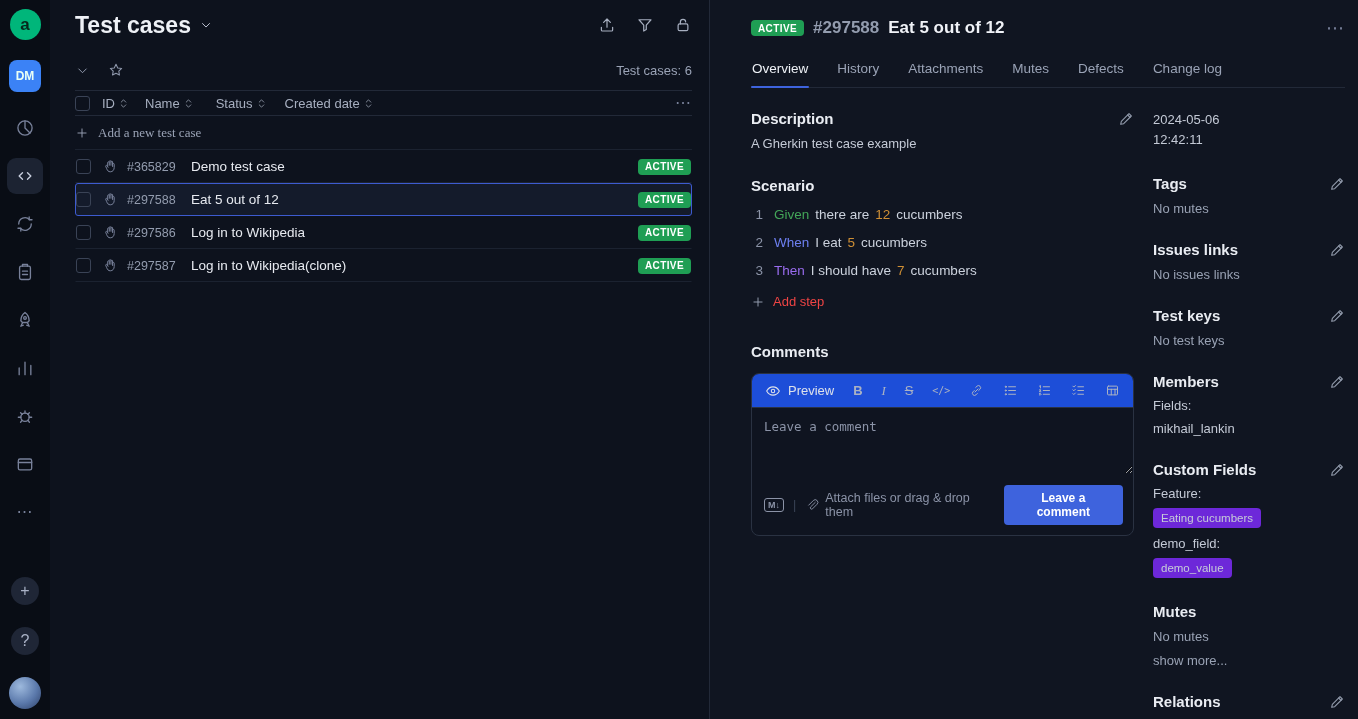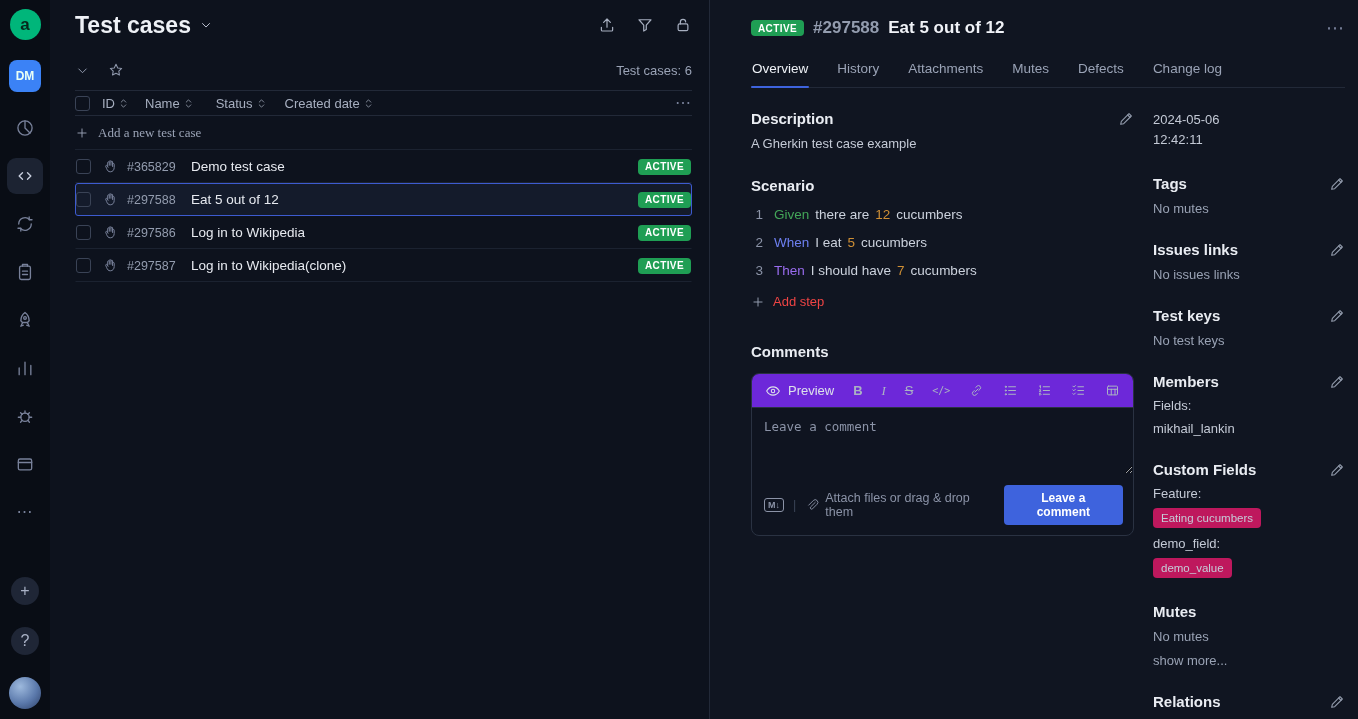--- a/index.html
+++ b/index.html
@@ -73,41 +73,41 @@
   .steps { margin-top:12px; display:flex; flex-direction:column; gap:13px; }
   .step { display:flex; gap:6px; font-size:13.5px; color:#ccd2dd; }
   .step-num { color:#8b93a7; width:12px; text-align:right; margin-right:5px; }
   .kw-given { color:#43a558; } .kw-when { color:#6e80f2; } .kw-then { color:#9a6cf0; }
   .step-val { color:#cf8f35; }
   .add-step { margin-top:16px; display:flex; align-items:center; gap:8px; color:#ef4444; font-size:13px; cursor:pointer; }
   .add-step .plus { color:#9aa3b6; }
 
   .comments { margin-top:34px; }
   .editor { margin-top:12px; border:1px solid #2a3242; border-radius:8px; background:#0f1420; overflow:hidden; }
-  .ed-toolbar { height:34px; background:#6d28d9; border-bottom:1px solid #2a3242; display:flex; align-items:center; justify-content:space-between; padding:0 13px; color:#aab2c3; }
+  .ed-toolbar { height:34px; background:#1d4ed8; border-bottom:1px solid #2a3242; display:flex; align-items:center; justify-content:space-between; padding:0 13px; color:#aab2c3; }
   .ed-preview { display:flex; align-items:center; gap:7px; font-size:13px; color:#dde1ea; cursor:pointer; }
   .ed-btn { cursor:pointer; font-size:13px; line-height:1; display:flex; align-items:center; }
   .g-bold { font-weight:800; } .g-italic { font-style:italic; font-family:"Liberation Serif", serif; } .g-strike { text-decoration:line-through; }
   .g-code { font-family:"DejaVu Sans Mono", monospace; font-size:10px; }
   .ed-text { width:100%; height:66px; background:transparent; border:none; outline:none; resize:both;
              padding:11px 12px; font-family:"DejaVu Sans Mono", monospace; font-size:12.5px; color:#cfd4de; }
   .ed-text::placeholder { color:#8b93a7; }
   .ed-footer { display:flex; align-items:center; gap:9px; padding:7px 10px 10px 12px; color:#8b93a7; font-size:12.5px; }
   .md-badge { border:1.4px solid currentColor; border-radius:3px; font-size:9px; font-weight:700; padding:1px 3px; cursor:pointer; }
   .pipe { color:#3a4356; }
   .attach { display:flex; align-items:center; gap:6px; cursor:pointer; }
   .submit-btn { margin-left:auto; background:#3e63dd; color:#fff; border:none; border-radius:4px; font-family:inherit;
                 font-size:12px; font-weight:700; padding:6px 11px; cursor:pointer; }
 
   
   .timestamp { font-size:13px; color:#c4cad6; line-height:20px; }
   .meta-sec { margin-top:25px; }
   .meta-empty { margin-top:9px; font-size:13px; color:#99a2b4; }
   .meta-line { margin-top:8px; font-size:13px; color:#c4cad6; }
-  .chip { display:inline-block; background:#be185d; color:#c6ccd8; font-size:11.5px; padding:4px 8px; border-radius:4px; margin-top:7px; }
+  .chip { display:inline-block; background:#6d28d9; color:#c6ccd8; font-size:11.5px; padding:4px 8px; border-radius:4px; margin-top:7px; }
   .show-more { margin-top:9px; font-size:13px; color:#99a2b4; cursor:pointer; }
 </style>
 </head>
 <body>
 
 <nav class="sidebar">
   <div class="logo">
       <span>a</span>
     </div>
   <div class="ws-avatar">

